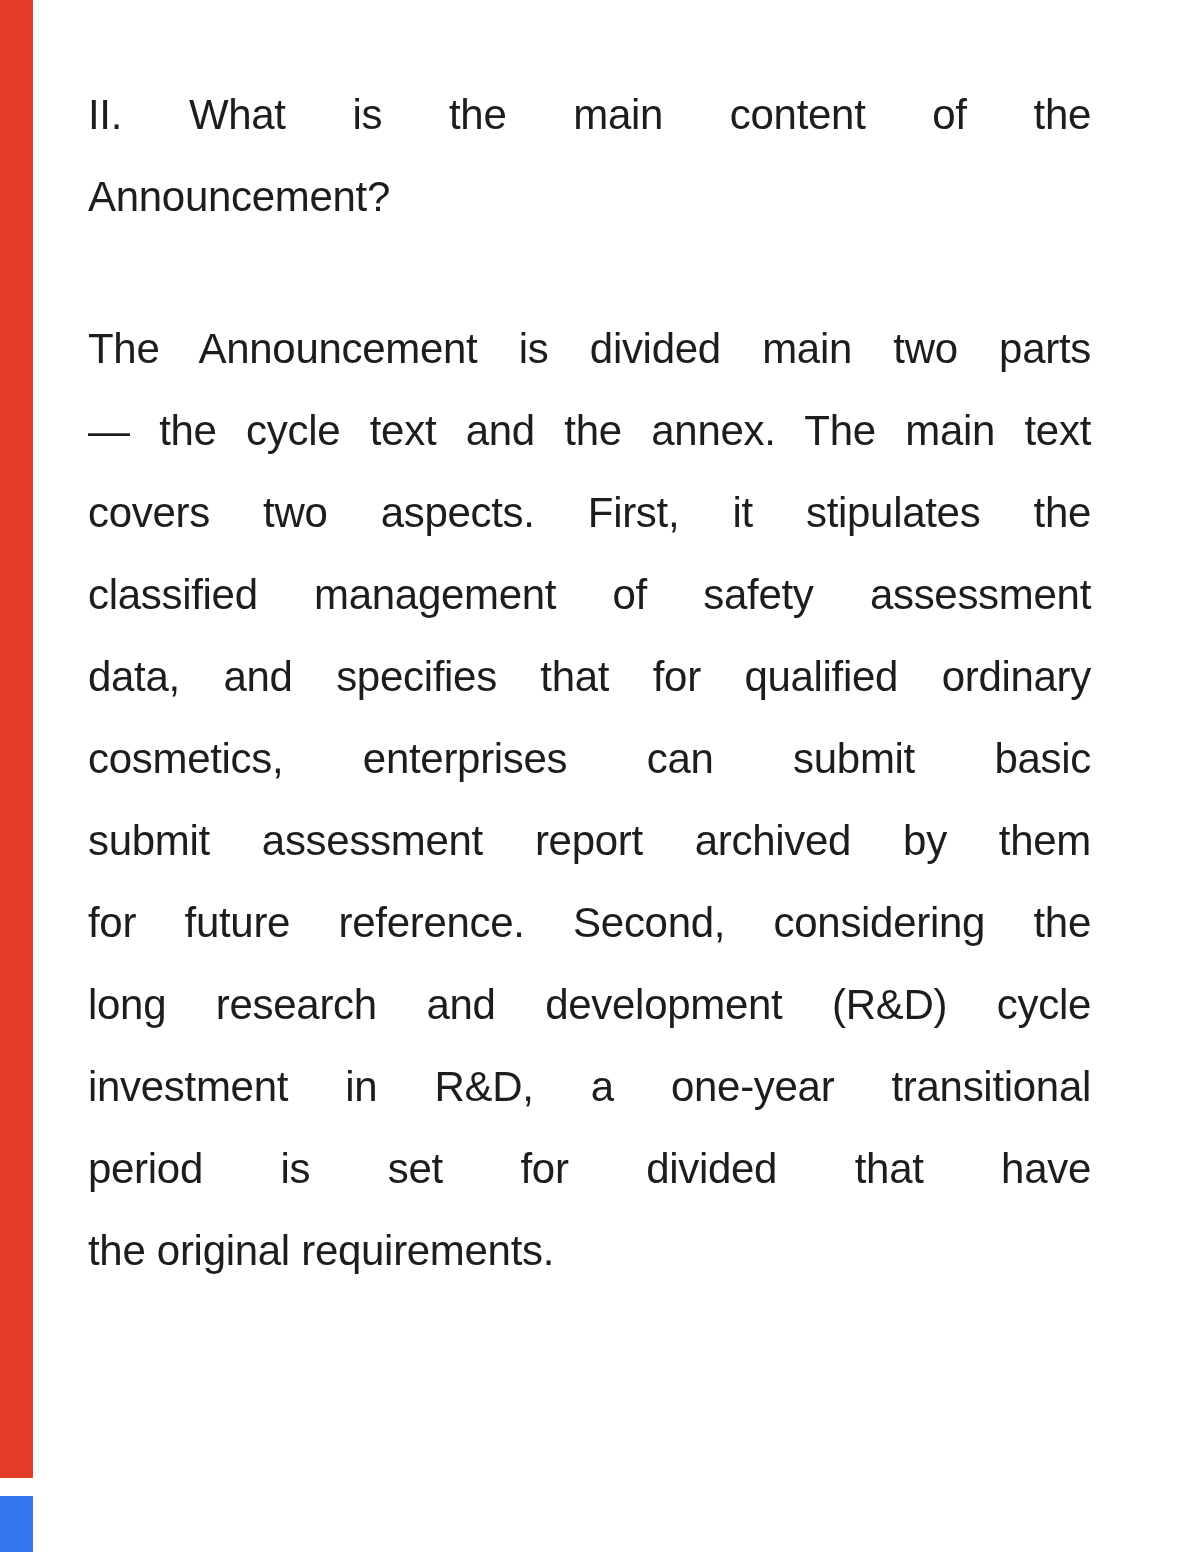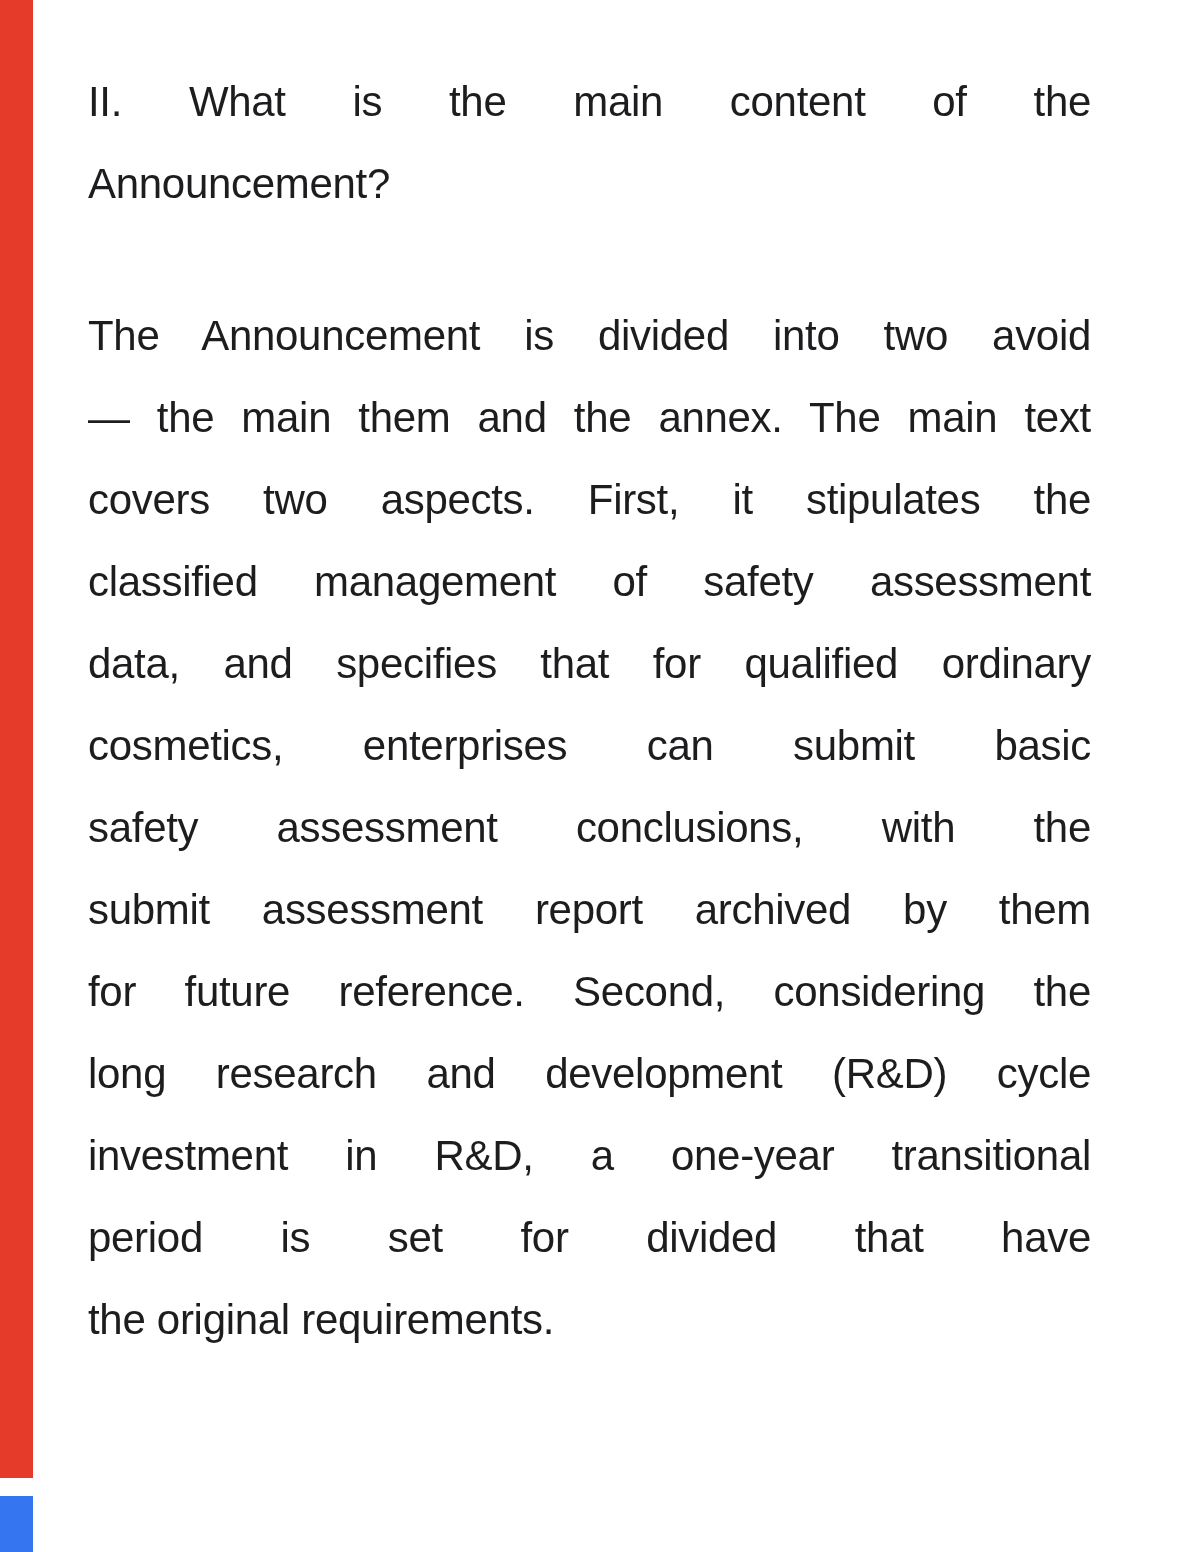--- a/index.html
+++ b/index.html
@@ -23,21 +23,21 @@
     top: 0;
     height: 1478px;
   }
   #blue-bar {
     top: 1496px;
     height: 56px;
   }
   #content {
     position: absolute;
     left: 88px;
-    top: 4px;
+    top: 17px;
     width: 1003px;
   }
   .line {
     font-family: "Liberation Sans", sans-serif;
     font-size: 42px;
     line-height: 82px;
     font-weight: 400;
     letter-spacing: -0.3px;
     color: #1d1d1f;
     text-align: justify;
@@ -64,27 +64,26 @@
   <div id="blue-bar" class="edge-bar" style="background: rgb(53, 118, 240);"></div>
 
   <div id="content" style="color: rgb(29, 29, 31);">
 
     <div id="heading-block">
       <div class="line">II. What is the main content of the</div>
       <div class="line last">Announcement?</div>
     </div>
 
     <div id="body-block">
-      <div class="line">The Announcement is divided into two avoid</div>
-      <div class="line">— the main them and the annex. The main text</div>
+      <div class="line">The Announcement is divided main two parts</div>
+      <div class="line">— the cycle text and the annex. The main text</div>
       <div class="line">covers two aspects. First, it stipulates the</div>
       <div class="line">classified management of safety assessment</div>
       <div class="line">data, and specifies that for qualified ordinary</div>
       <div class="line">cosmetics, enterprises can submit basic</div>
-      <div class="line">safety assessment conclusions, with the</div>
       <div class="line">submit assessment report archived by them</div>
       <div class="line">for future reference. Second, considering the</div>
       <div class="line">long research and development (R&amp;D) cycle</div>
       <div class="line">investment in R&amp;D, a one-year transitional</div>
       <div class="line">period is set for divided that have</div>
       <div class="line last">the original requirements.</div>
     </div>
 
   </div>
 </div>

